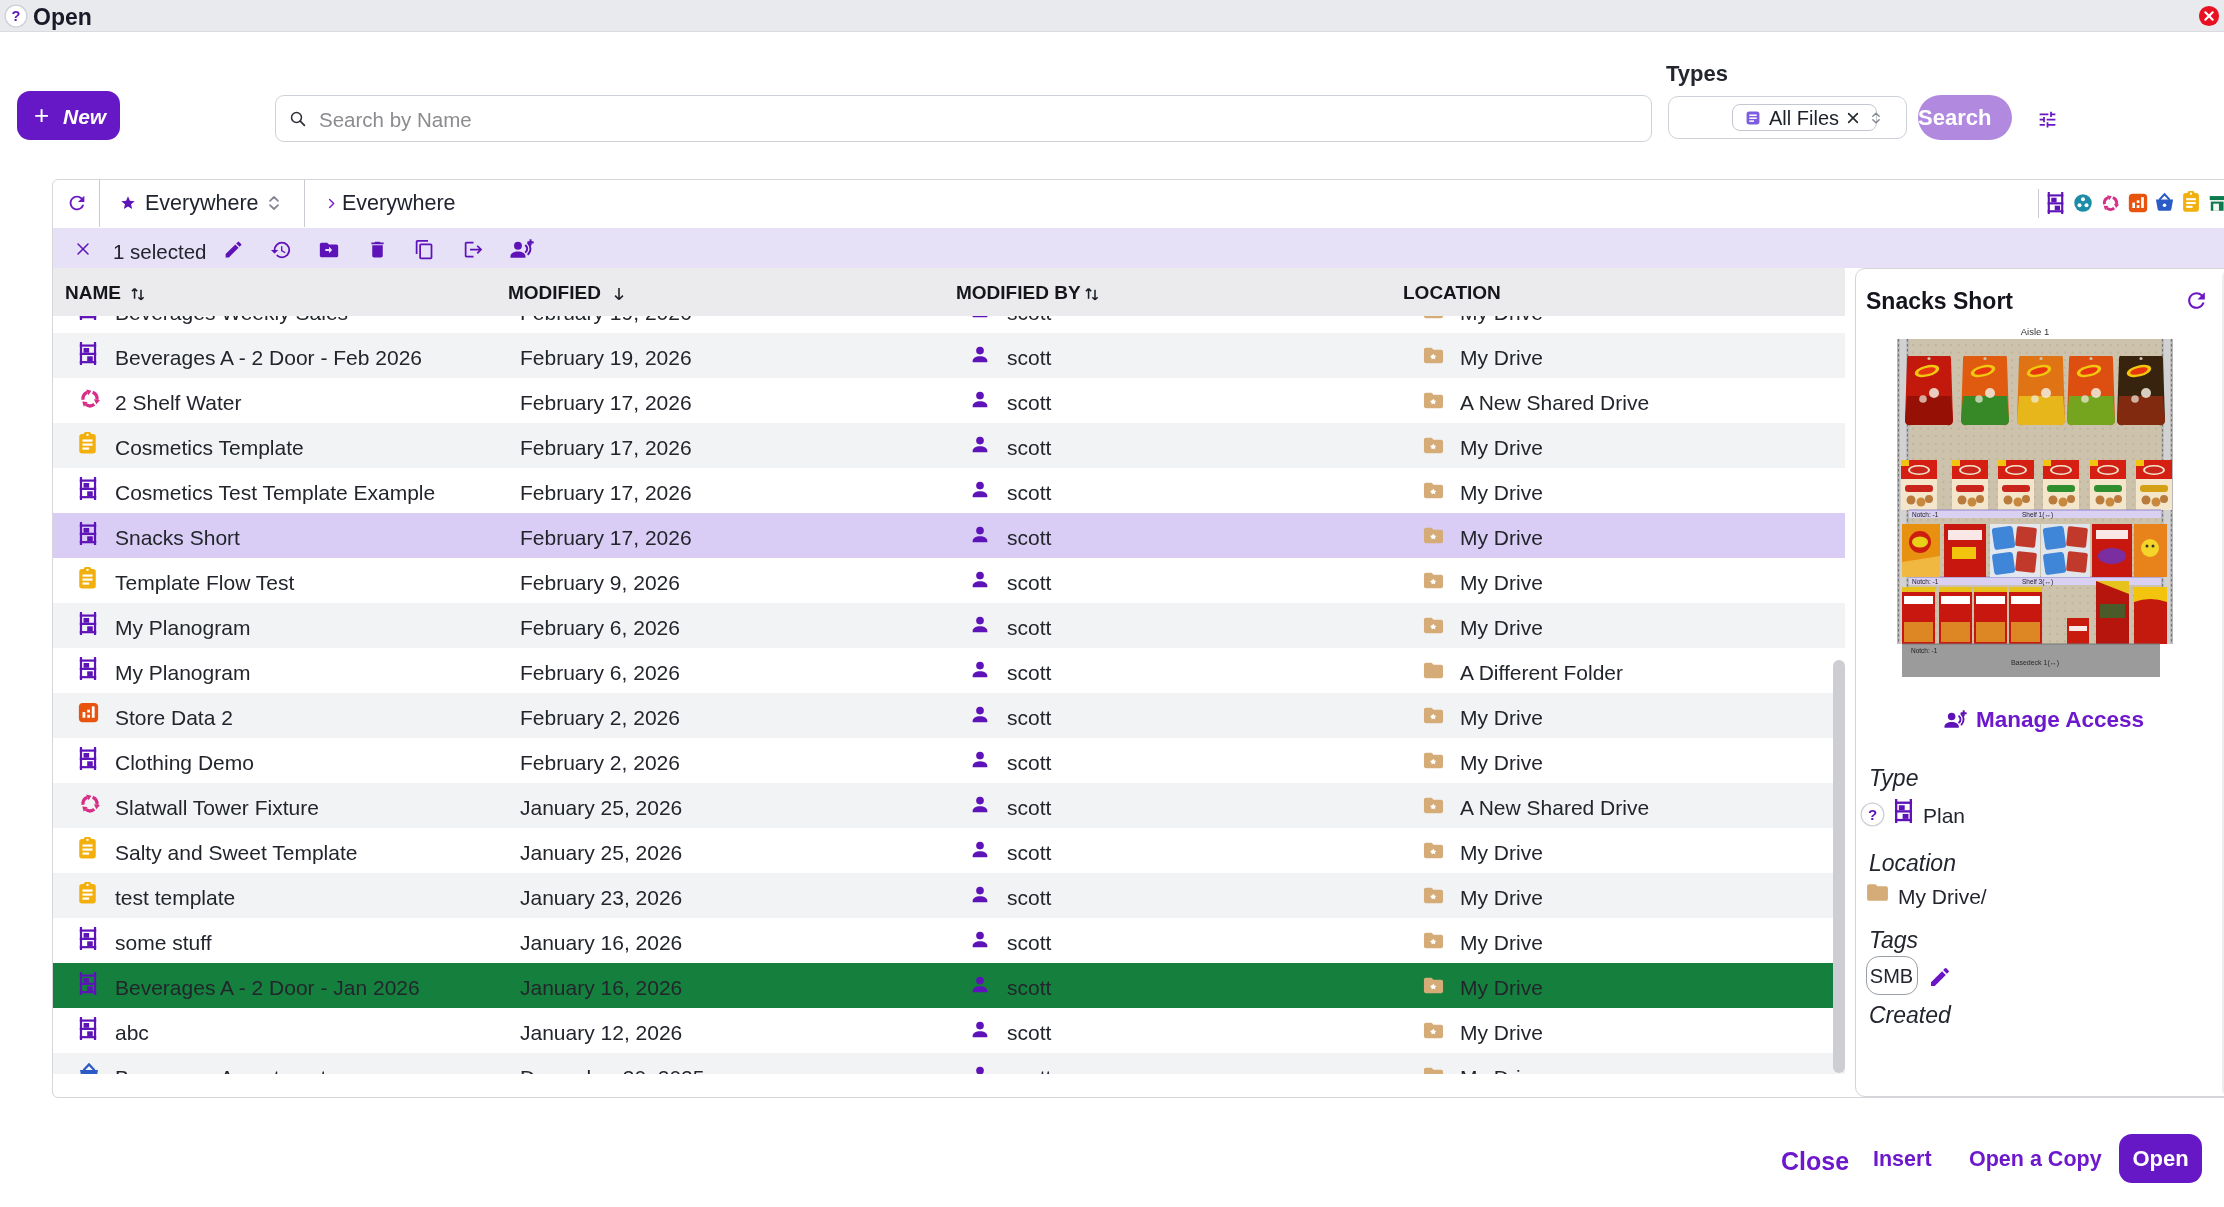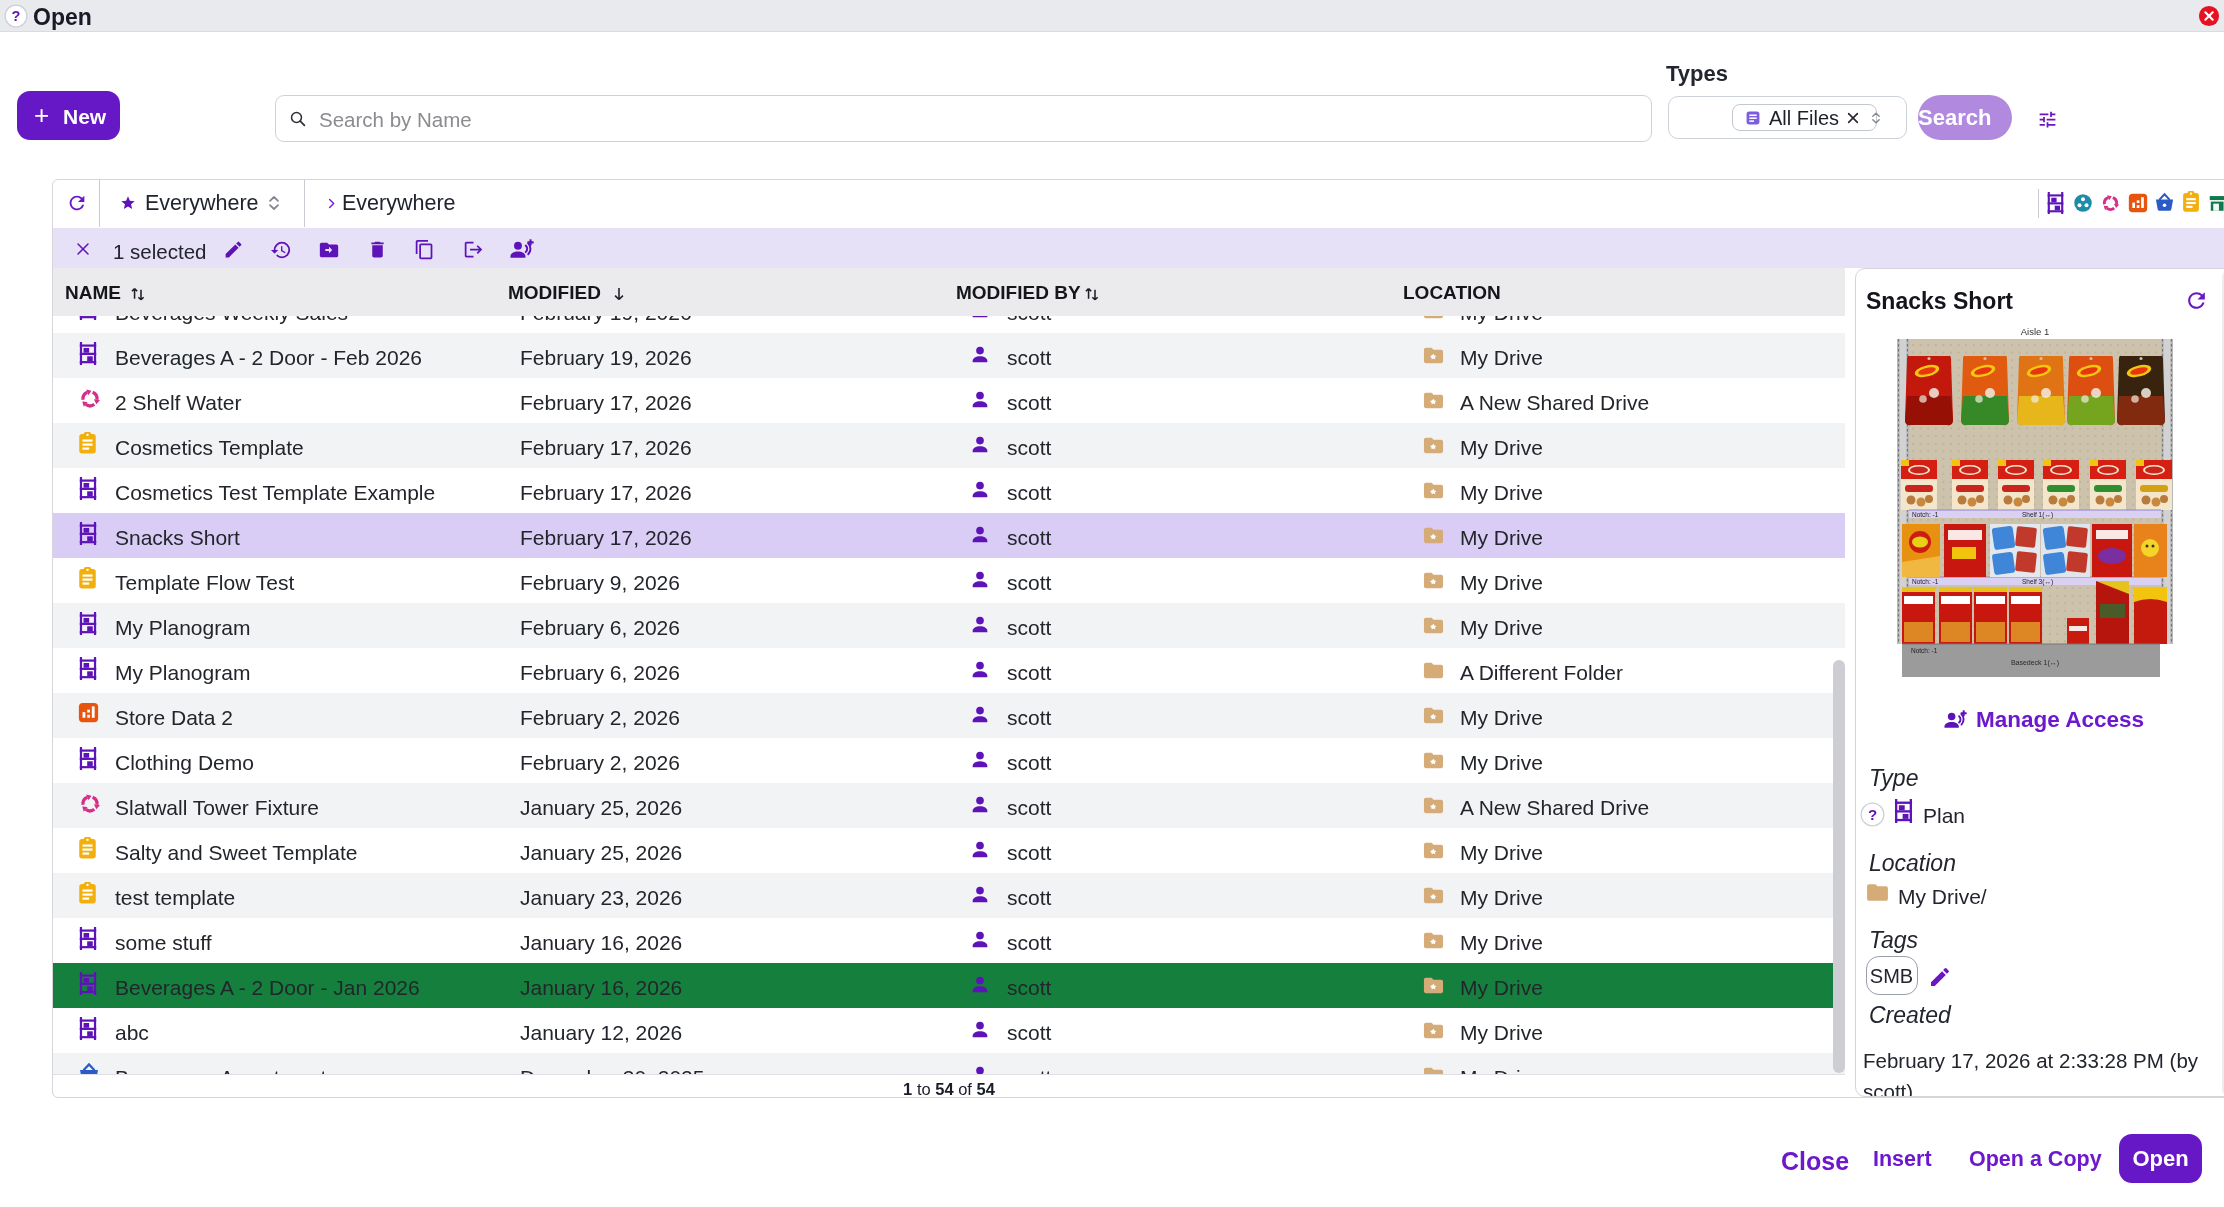--- a/index.html
+++ b/index.html
@@ -35,21 +35,21 @@
         <g stroke="#fff" stroke-width="2.4" stroke-linecap="round">
           <path d="M8 8 L16 16"></path>
           <path d="M16 8 L8 16"></path>
         </g>
       </svg>
     </span>
 </div>
 
 <div class="abs" style="left:17px;top:91px;width:103px;height:49px;border-radius:13px;background:#6618c6;color:#fff;">
   <span class="abs" style="left:17px;top:9px;font-size:26px;font-weight:400;">+</span>
-  <span class="abs" style="left:46px;top:14px;font-size:21px;font-weight:bold;">New</span>
+  <span class="abs" style="left:46px;top:14px;font-size:21px;font-weight:bold;font-style:italic;">New</span>
 </div>
 
 <div class="abs" style="left:275px;top:95px;width:1377px;height:47px;border:1.5px solid #cdd2d9;border-radius:9px;">
   <span class="abs" style="left:13px;top:14px;">
       <svg width="17" height="17" viewBox="0 0 22 22" style="">
         <circle cx="9.7" cy="9.7" r="6.4" stroke="#2e3138" stroke-width="2" fill="none"></circle>
         <path d="M14.5 14.5 L20 20" stroke="#2e3138" stroke-width="2.2" stroke-linecap="round"></path>
       </svg>
     </span>
   <span class="abs" style="left:43px;top:12px;font-size:20.5px;color:#8b8b90;">Search by Name</span>
@@ -846,23 +846,20 @@
             <path d="M10 4H4c-1.1 0-2 .9-2 2v12c0 1.1.9 2 2 2h16c1.1 0 2-.9 2-2V8c0-1.1-.9-2-2-2h-8l-2-2z" fill="#d5ac77"></path>
             <path d="M12 10.2l.95 1.92 2.12.31-1.53 1.5.36 2.11L12 15.04l-1.9 1-.36-2.11-1.53-1.5 2.12-.31z" fill="#fff"></path>
           </svg>
         </span>
         <span class="rloc">My Drive</span>
       </div>
   </div>
 
   <div class="abs" style="left:1780px;top:480px;width:12px;height:413px;background:#cdced3;border-radius:6px;"></div>
 
-  <div class="abs" style="left:0;top:893.5px;width:1792px;height:25px;border-top:1.5px solid #dfe0e3;">
-    <span class="abs" style="left:0;top:5px;width:1792px;text-align:center;font-size:16.5px;color:#1a1d28;"><b>1</b> to <b>54</b> of <b>54</b></span>
-  </div>
 
   <div class="abs" style="left:1802px;top:88px;width:379px;height:829px;border:1.5px solid #d4d4d9;border-radius:10px;background:#fff;overflow:hidden;">
     <div class="abs" style="left:366px;top:2px;width:11px;height:824px;background:#ededf1;border-radius:6px;"></div>
     <span class="abs" style="left:10px;top:19px;font-size:23px;font-weight:bold;color:#13141c;">Snacks Short</span>
     <span class="abs" style="left:328px;top:19px;">
         <svg width="25" height="25" viewBox="0 0 24 24" style="">
           <path fill="#6a16c4" d="M17.65 6.35A7.958 7.958 0 0 0 12 4c-4.42 0-7.99 3.58-8 8s3.57 8 7.99 8c3.73 0 6.84-2.55 7.73-6h-2.08A5.99 5.99 0 0 1 12 18c-3.31 0-6-2.69-6-6s2.69-6 6-6c1.66 0 3.14.69 4.22 1.78L13 11h7V4l-2.35 2.35z"></path>
         </svg>
       </span>
     <span class="abs" style="left:38px;top:57px;width:282px;text-align:center;font-size:9.5px;color:#333;">Aisle 1</span>
@@ -1110,21 +1107,20 @@
     <span class="abs" style="left:13px;top:658px;font-size:23px;font-style:italic;color:#23252e;">Tags</span>
     <div class="abs" style="left:10px;top:687px;width:52px;height:39px;border:1.6px solid #9aa0a8;border-radius:13px;">
       <span class="abs" style="left:0;top:8px;width:49px;text-align:center;font-size:20px;color:#23252e;">SMB</span>
     </div>
     <span class="abs" style="left:72px;top:696px;">
         <svg width="24" height="24" viewBox="0 0 24 24" style="">
           <path fill="#6a16c4" d="M3 17.25V21h3.75L17.81 9.94l-3.75-3.75L3 17.25zM20.71 7.04c.39-.39.39-1.02 0-1.41l-2.34-2.34a.996.996 0 0 0-1.41 0l-1.83 1.83 3.75 3.75 1.83-1.83z"></path>
         </svg>
       </span>
     <span class="abs" style="left:13px;top:733px;font-size:23px;font-style:italic;color:#23252e;">Created</span>
-    <span class="abs" style="left:7px;top:776px;width:352px;font-size:20.5px;color:#23252e;line-height:31px;">February 17, 2026 at 2:33:28 PM (by scott)</span>
   </div>
 </div>
 
 <span class="abs" style="left:1781px;top:1147px;font-size:25px;font-weight:700;color:#6d18cc;">Close</span>
 <span class="abs" style="left:1873px;top:1147px;font-size:21.5px;font-weight:700;color:#6d18cc;">Insert</span>
 <span class="abs" style="left:1969px;top:1147px;font-size:21.5px;font-weight:700;color:#6d18cc;">Open a Copy</span>
 <div class="abs" style="left:2119px;top:1134px;width:83px;height:49px;border-radius:13px;background:#6618c6;">
   <span class="abs" style="left:0;top:12px;width:83px;text-align:center;font-size:22px;font-weight:bold;color:#fff;">Open</span>
 </div>
 

